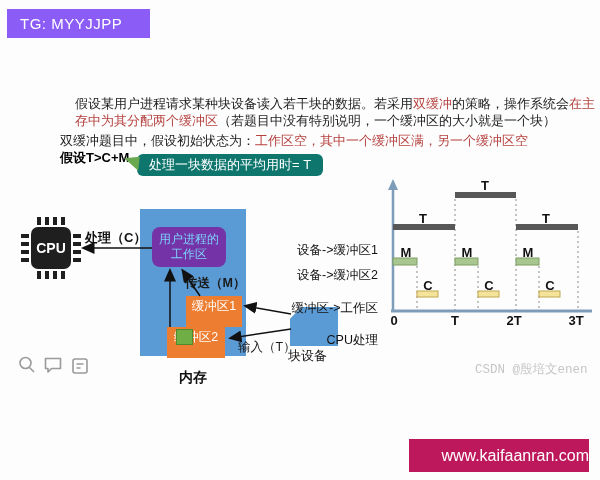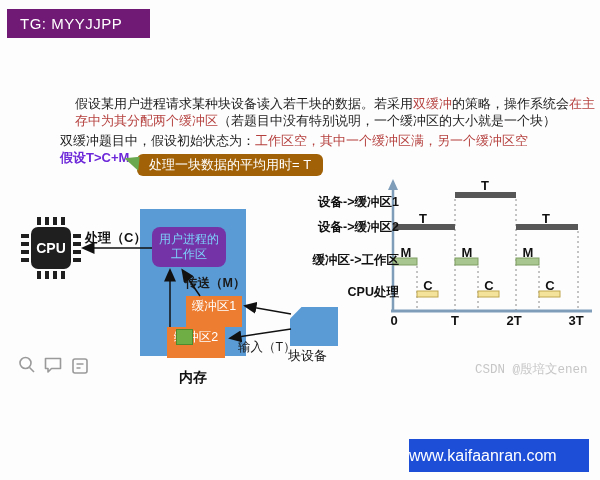--- a/index.html
+++ b/index.html
@@ -1,32 +1,32 @@
 <!DOCTYPE html>
 <html><head>
 <meta charset="utf-8">
 <style>
   html,body{margin:0;padding:0;background:#ffffff;}
   #stage{position:relative;width:600px;height:480px;background:#fdfdfd;overflow:hidden;
          font-family:"Liberation Sans","DejaVu Sans",sans-serif;}
   .abs{position:absolute;}
 
   
-  #tg-badge{left:7px;top:9px;width:130px;height:29px;background:#701a75;color:#fff;
+  #tg-badge{left:7px;top:9px;width:130px;height:29px;background:#8b5cf6;color:#fff;
             font-size:15px;line-height:29px;padding-left:13px;letter-spacing:.5px;}
 
   
   .para{left:60px;width:520px;font-size:13px;line-height:17px;color:#1c1c1c;}
   #para1{top:95px;margin-left:15px;}
   #para2{top:132px;}
   .red{color:#b5413f;}
-  #assumption{left:60px;top:149px;font-size:13px;font-weight:bold;color:#6d28d9;}
-
-  
-  #bubble{left:137px;top:154px;height:22px;background:#a16207;border-radius:6px;
+  #assumption{left:60px;top:149px;font-size:13px;font-weight:bold;color:#000000;}
+
+  
+  #bubble{left:137px;top:154px;height:22px;background:#0f766e;border-radius:6px;
           color:#fff;font-size:13px;line-height:22px;padding:0 12px;}
   #bubble-tail{left:-13px;top:2px;width:0;height:0;border-top:3px solid transparent;
           border-bottom:11px solid transparent;border-right:15px solid #6aa84f;transform:rotate(6deg);}
 
   
   #cpu-icon{left:20px;top:214px;}
   #process-label{left:85px;top:229px;font-size:13px;font-weight:bold;color:#111;}
   #memory-box{left:140px;top:209px;width:106px;height:147px;background:#5b9bd5;}
   #workarea{left:152px;top:227px;width:74px;height:40px;background:#7433a6;border-radius:8px;
             color:#7dd3fc;font-size:12px;line-height:15px;text-align:center;padding-top:5px;box-sizing:border-box;}
@@ -36,31 +36,31 @@
   #buffer1{left:186px;top:296px;width:56px;}
   #buffer2{left:167px;top:327px;width:58px;}
   #green-chip{left:9px;top:2px;width:17px;height:16px;background:#6fae44;border:1px solid #4e8a2e;box-sizing:border-box;}
   #memory-label{left:140px;top:359px;width:106px;text-align:center;font-size:14px;font-weight:bold;color:#111;margin-top:10px;}
   #block-device{left:290px;top:307px;width:48px;height:39px;background:#5b9bd5;
                 clip-path:polygon(24% 0,100% 0,100% 100%,0 100%,0 30%);}
   #block-device-label{left:288px;top:347px;font-size:13px;font-weight:normal;color:#111;}
   #input-label{left:238px;top:339px;font-size:12.5px;font-weight:normal;color:#1a1a1a;}
 
   
-  .rowlab{left:307px;width:92px;text-align:right;font-size:12.5px;font-weight:700;color:#111;}
+  .rowlab{left:286px;width:92px;text-align:right;font-size:12.5px;font-weight:400;color:#111;margin-top:48px;}
   .barlab{font-size:13px;font-weight:bold;color:#111;width:18px;text-align:center;}
   .tick{font-size:13px;font-weight:bold;color:#111;width:20px;text-align:center;}
 
   
   #overlay{left:0;top:0;pointer-events:none;}
 
   
   #watermark{left:475px;top:361px;font-size:12.5px;color:#c6c6c6;font-family:Liberation Mono, monospace;}
-  #footer-bar{left:409px;top:439px;width:180px;height:33px;background:#1d4ed8;color:#fff;
-              font-size:16px;text-align:left;line-height:33px;}
+  #footer-bar{left:409px;top:439px;width:180px;height:33px;background:#be185d;color:#fff;
+              font-size:16px;text-align:right;line-height:33px;}
 
   
   .tool{width:20px;height:20px;}
 </style>
 </head>
 <body>
 
 <div id="stage">
 
   <div class="abs" id="tg-badge">TG: MYYJJPP</div>

